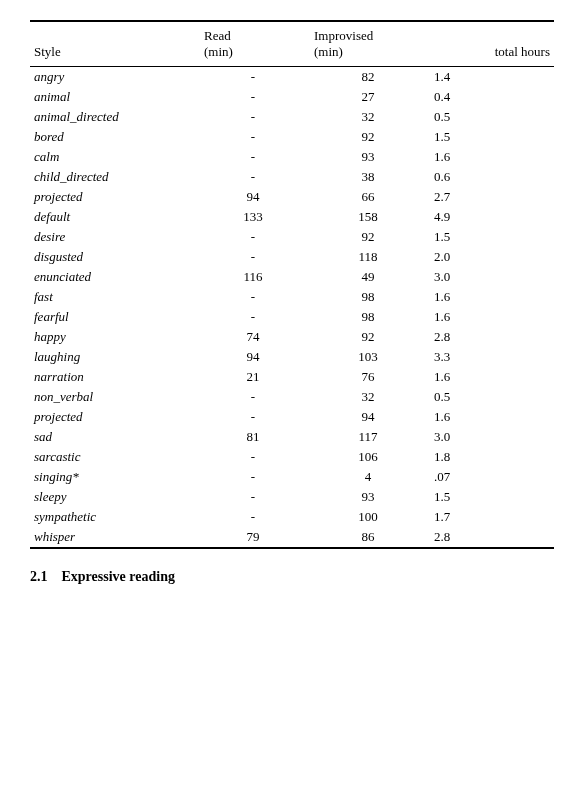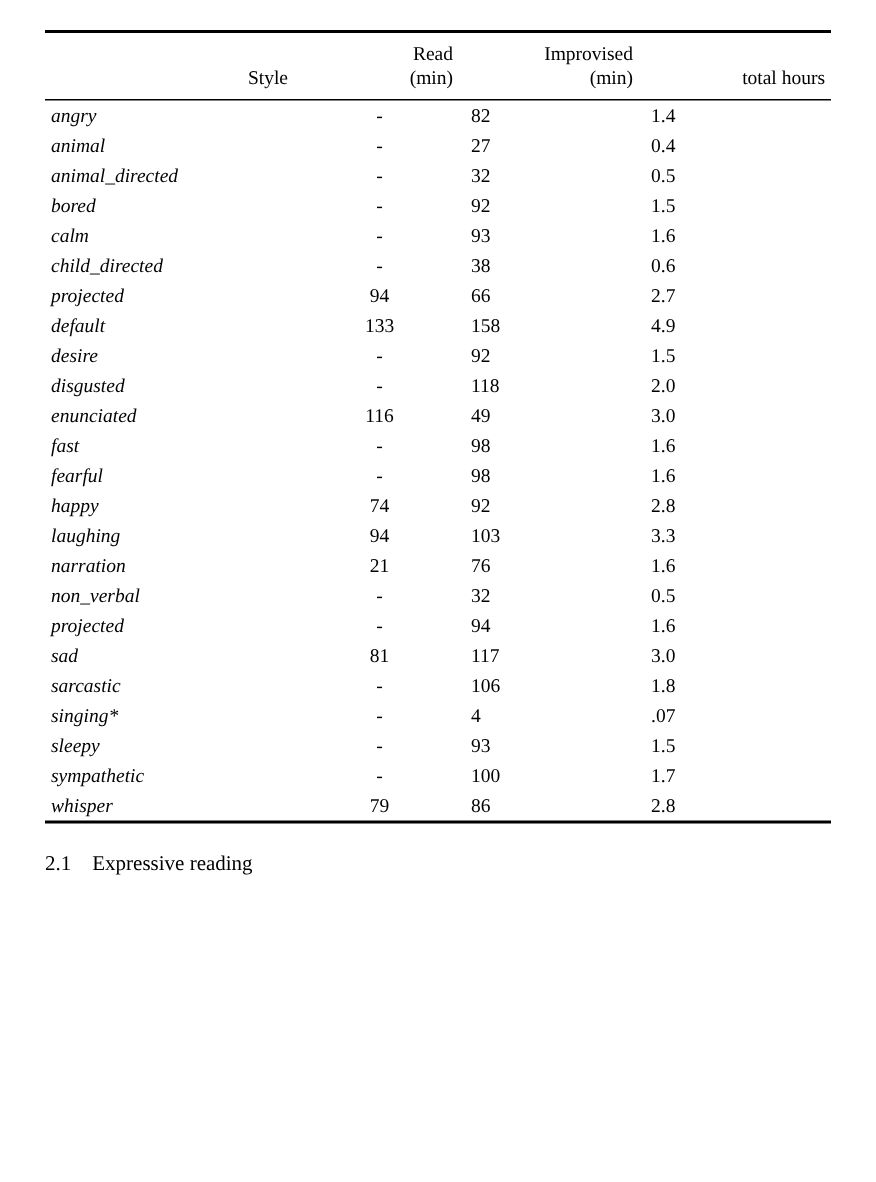--- a/index.html
+++ b/index.html
@@ -30,21 +30,21 @@
 
     thead tr {
       border-bottom: 1px solid #000;
     }
 
     thead th {
       font-weight: normal;
       font-size: 13px;
       padding: 6px 8px 6px 4px;
       vertical-align: bottom;
-      text-align: right;
+      text-align: left;
     }
 
     thead th:nth-child(1) {
       width: 170px;
     }
 
     thead th:nth-child(2) {
       width: 110px;
     }
 
@@ -65,41 +65,41 @@
     tbody tr td:nth-child(1) {
       text-align: left;
       font-style: italic;
     }
 
     tbody tr td:nth-child(2) {
       text-align: center;
     }
 
     tbody tr td:nth-child(3) {
-      text-align: left;
+      text-align: center;
     }
 
     tbody tr td:nth-child(4) {
       text-align: left;
       padding-right: 4px;
     }
 
     tfoot tr td {
       border-top: 2px solid #000;
       padding-top: 4px;
     }
 
     .section-heading {
       font-weight: bold;
       font-size: 14px;
       margin-top: 16px;
     }
 
     .section-heading span {
-      font-weight: normal;
+      font-weight: bold;
       margin-top: 16px;
     }
   </style>
 </head>
 <body>
 
 <div class="table-container">
   <table>
     <thead>
       <tr>

